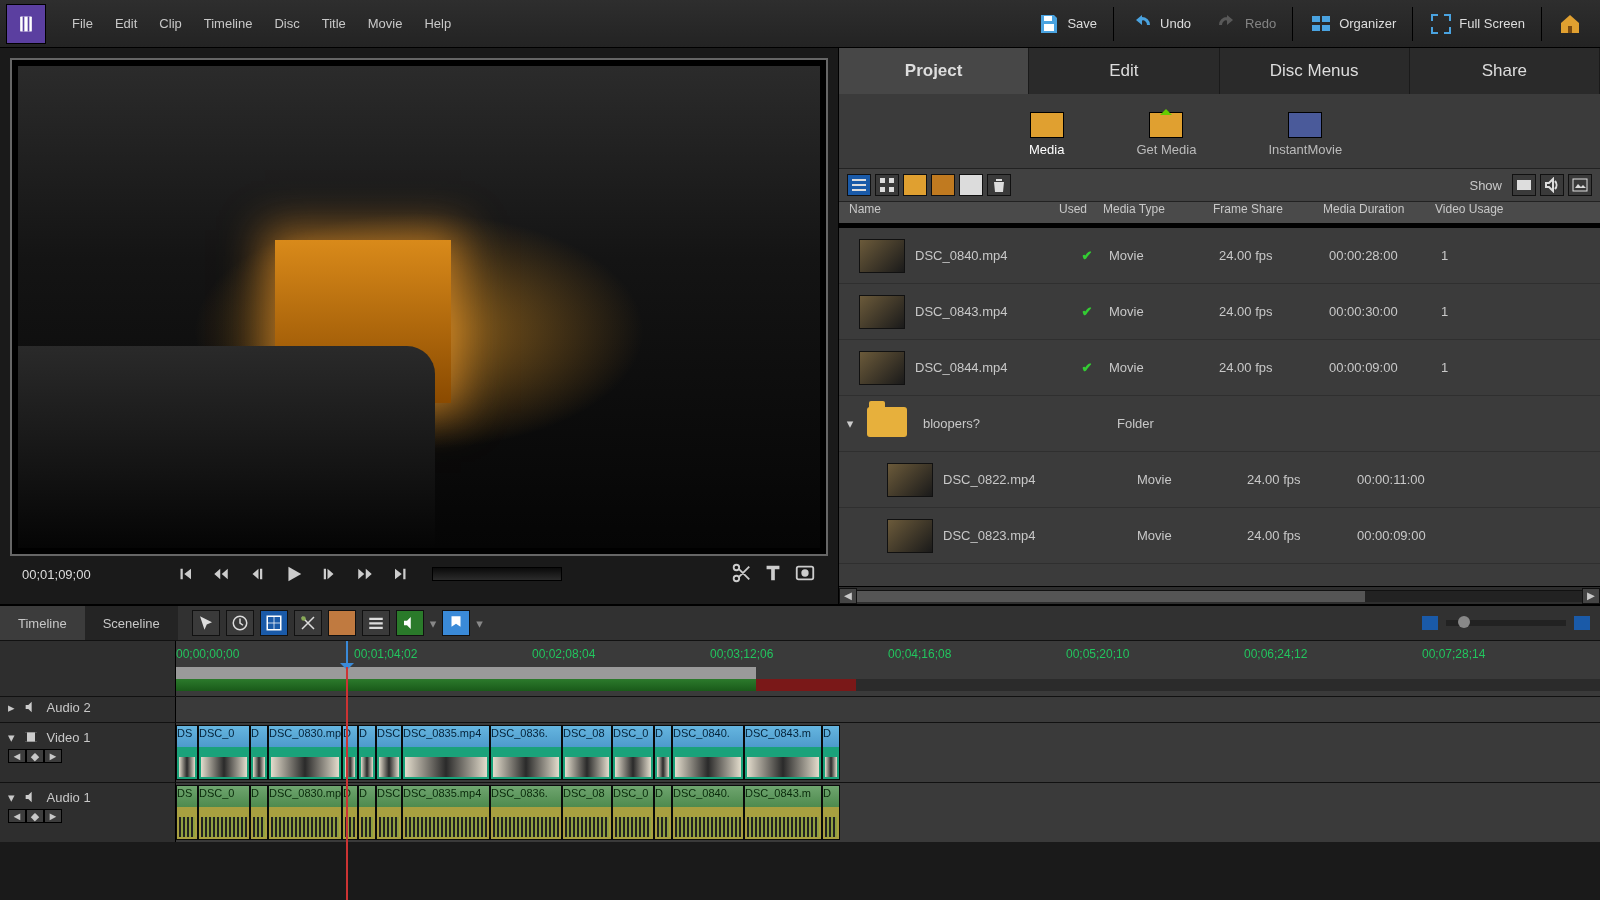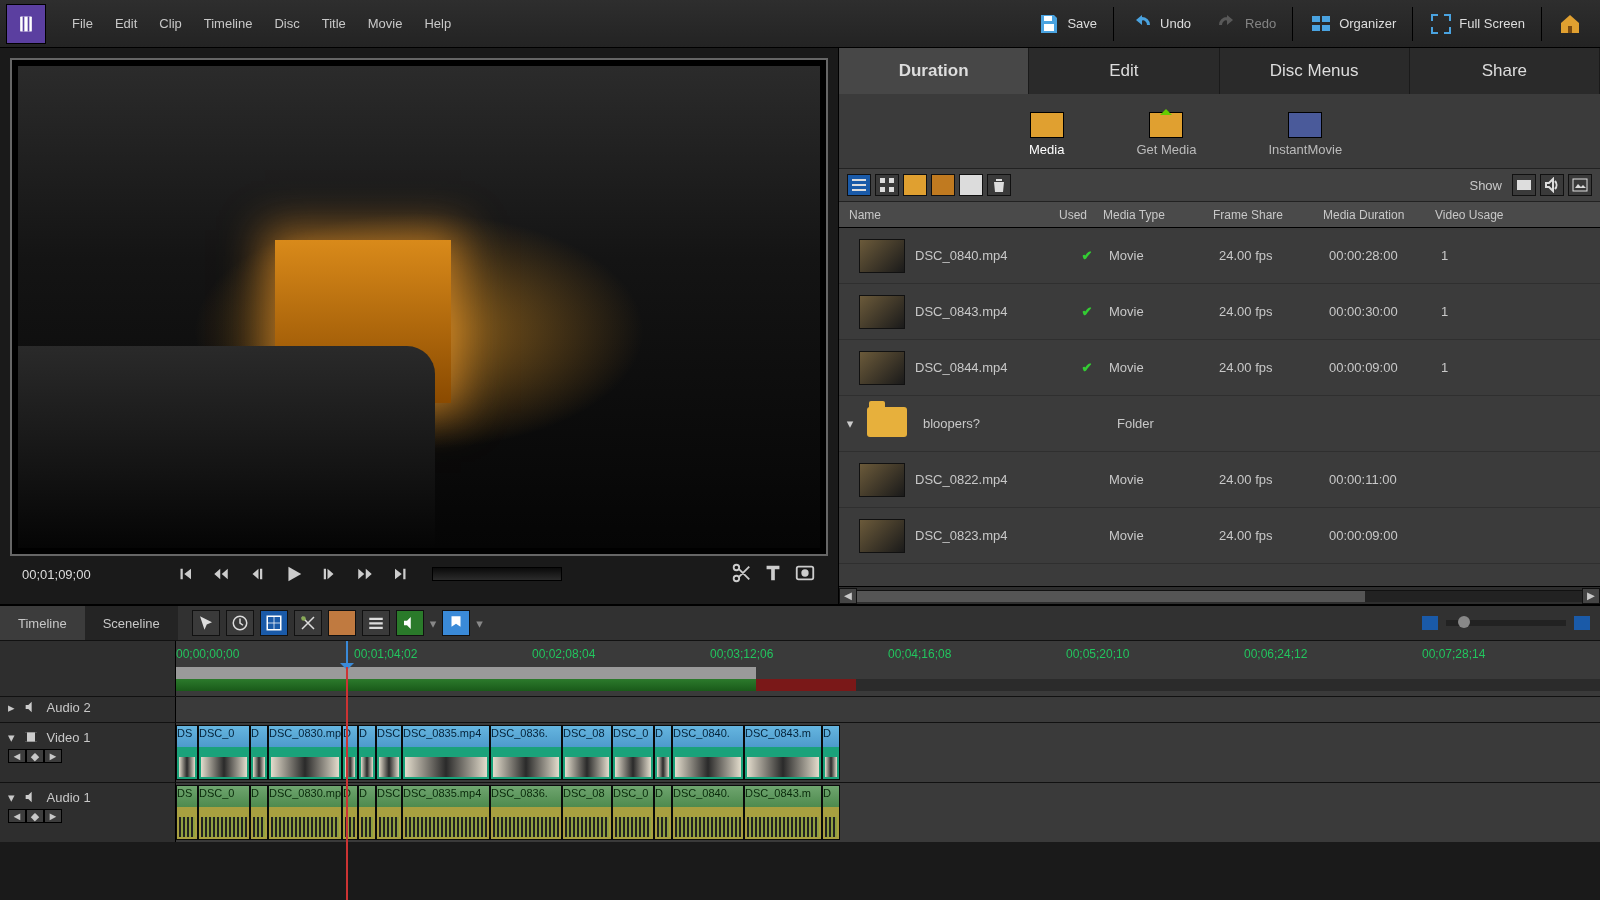--- a/index.html
+++ b/index.html
@@ -57,21 +57,21 @@
 .proj-btn .ic.get::after{content:"";position:absolute;top:-10px;left:10px;border:6px solid transparent;border-bottom-color:#6c0;}
 .proj-btn .ic.mov{ background:#4a5a9a;}
 
 .media-toolbar { height: 34px; background:#414141; border-top:1px solid #222; border-bottom:1px solid #222; display:flex; align-items:center; padding:0 8px; gap:4px;}
 .mt-btn{ width:24px; height:22px; border:1px solid #111; display:flex; align-items:center; justify-content:center; background:#3a3a3a;}
 .mt-btn.sel{ background:#1a5aa8; }
 .mt-btn svg{width:16px;height:16px;fill:#ddd;}
 .media-toolbar .spacer{flex:1;}
 .media-toolbar .show-label{ margin-right:6px; }
 
-.media-head { height:26px; background:#4a4a4a; display:flex; align-items:center; font-size:12px; border-bottom:1px solid #000000;}
+.media-head { height:26px; background:#4a4a4a; display:flex; align-items:flex-start; font-size:12px; border-bottom:5px solid #000000;}
 .col-name{ width:220px; padding-left:10px;}
 .col-used{ width:44px;}
 .col-type{ width:110px;}
 .col-fr{ width:110px;}
 .col-dur{ width:112px;}
 .col-usage{ width:96px;}
 
 .media-list { flex:1; overflow:auto; }
 .media-row { height:56px; display:flex; align-items:center; border-bottom:1px solid #2f2f2f; }
 .media-thumb{ width:46px; height:34px; margin:0 10px 0 20px; background:linear-gradient(135deg,#6b5a3a,#1a1a1a); border:1px solid #111;}
@@ -79,21 +79,21 @@
 .folder-icon{ width:40px; height:30px; background:#e7b03c; border-radius:3px; position:relative;}
 .folder-icon::before{content:"";position:absolute;top:-6px;left:2px;width:16px;height:8px;background:#e7b03c;border-radius:2px 2px 0 0;}
 .media-row .n{ width:150px; }
 .media-row.folder .n{ width:150px; }
 .media-row .u{ width:44px; display:flex; justify-content:center;}
 .check{ color:#3c3; font-weight:bold;}
 .media-row .t{ width:110px;}
 .media-row .fr{ width:110px;}
 .media-row .d{ width:112px;}
 .media-row .vu{ width:80px;}
-.media-row.child{ }
+.media-row.child{ padding-left:28px; }
 .folder-caret{ width:14px; text-align:center; color:#ccc; margin-left:4px; margin-right:-10px;}
 
 .hscroll{ height:18px; background:#2e2e2e; border-top:1px solid #000; display:flex; align-items:center;}
 .hscroll .sbtn{ width:18px; height:16px; background:#444; border:1px solid #111; display:flex;align-items:center;justify-content:center;}
 .hscroll .track{ flex:1; height:12px; background:#222; position:relative;}
 .hscroll .thumb{ position:absolute; left:0; width:70%; top:0; bottom:0; background:#555;}
 
 
 .tl-top { height: 36px; background:#313131; border-top:2px solid #000; display:flex; align-items:center; }
 .tl-tab{ padding: 0 18px; height:100%; display:flex; align-items:center; background:#242424;}
@@ -262,21 +262,21 @@
         <div><svg viewBox="0 0 24 24">
               <rect x="3" y="5" width="18" height="14" rx="2" fill="none" stroke="#ccc" stroke-width="2"></rect>
               <circle cx="12" cy="12" r="4"></circle>
             </svg></div>
       </div>
     </div>
   </div>
 
   <div class="panel">
     <div class="tabs">
-      <div class="tab active">Duration</div>
+      <div class="tab active">Project</div>
       <div class="tab">Edit</div>
       <div class="tab">Disc Menus</div>
       <div class="tab">Share</div>
     </div>
     <div class="proj-btns">
       <div class="proj-btn active">
           <div class="ic"></div>
           <span>Media</span>
         </div>
       <div class="proj-btn">

